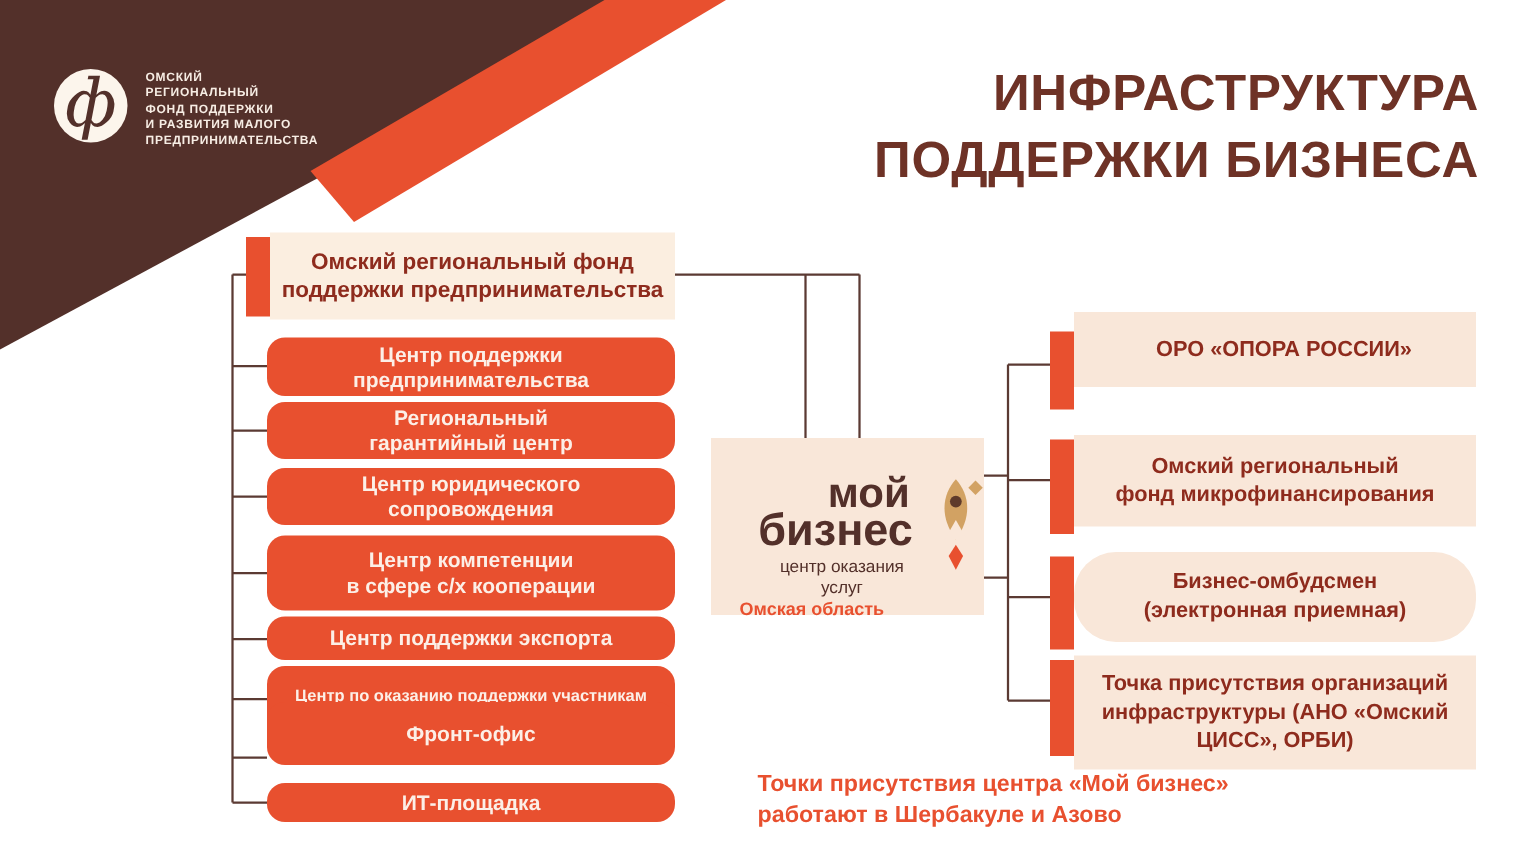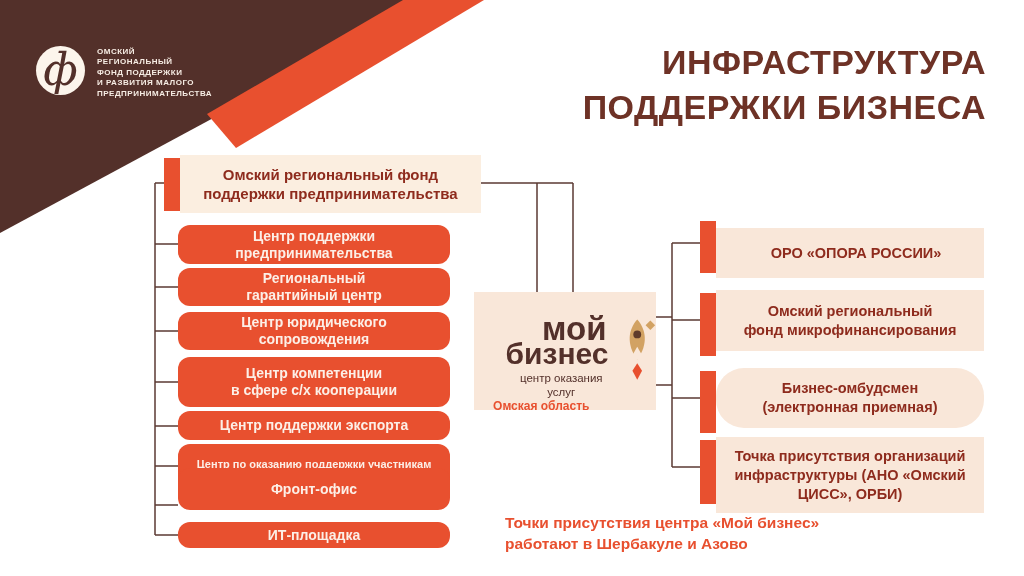--- a/index.html
+++ b/index.html
@@ -24,39 +24,39 @@
   
   .title{
     position:absolute;top:40px;right:38px;z-index:2;text-align:right;
     color:var(--titlebrown);font-weight:bold;font-size:34px;line-height:45px;
     letter-spacing:.5px;white-space:pre-line;
   }
   
   .box{position:absolute;display:flex;align-items:center;justify-content:center;
        text-align:center;white-space:pre-line;z-index:1;box-sizing:border-box;}
   .root-box{
-    left:180px;top:155px;width:301px;height:58px;background:var(--cream);
+    left:180px;top:155px;width:270px;height:58px;background:var(--cream);
     color:var(--darkred);font-weight:bold;font-size:15px;line-height:19px;
   }
   .accent-bar{position:absolute;width:16px;background:var(--red);z-index:1;}
   .left-box{
     left:178px;width:272px;background:var(--red);color:#FCEFE7;
     font-weight:bold;font-size:14px;line-height:17px;border-radius:12px;
   }
   .right-box{
     left:716px;width:268px;background:var(--cream2);color:var(--darkred);
     font-weight:bold;font-size:14.5px;line-height:19px;
   }
   
   .center-box{
     position:absolute;left:474px;top:292px;width:182px;height:118px;background:var(--cream2);
     z-index:1;display:flex;align-items:center;justify-content:center;gap:9px;
   }
   .brand-col{display:flex;flex-direction:column;}
-  .brand-top{color:var(--brown);font-weight:bold;font-size:33px;line-height:21px;text-align:right;padding-right:2px;margin-top:28px;}
+  .brand-top{color:var(--brown);font-weight:bold;font-size:28px;line-height:21px;text-align:right;padding-right:2px;margin-top:28px;}
   .brand-bottom{color:var(--brown);font-weight:bold;font-size:30px;line-height:29px;text-align:right;}
   .brand-sub{color:var(--brown);font-size:11.5px;line-height:14px;text-align:center;margin-top:3px;margin-left:40px;}
   .brand-region{color:var(--red);font-weight:bold;font-size:12px;line-height:14px;text-align:center;}
   
   .footnote{
     position:absolute;left:505px;top:512px;z-index:2;color:var(--red);
     font-weight:bold;font-size:15.5px;line-height:21px;white-space:pre-line;
   }
 </style>
 </head>
@@ -115,21 +115,21 @@
     <svg width="44" height="76" viewBox="0 0 44 76">
       <path d="M22,2 C32,13 35,30 22,48 C9,30 12,13 22,2 Z" fill="#D2A263"></path>
       <path d="M13.5,48 L22,33 L30.5,48 Z" fill="#F9E7D9"></path>
       <circle cx="22" cy="19" r="4.5" fill="#5F3B2B"></circle>
       <path d="M37,3 L42.5,8.5 L37,14 L31.5,8.5 Z" fill="#D2A263"></path>
       <path d="M22,52 L27.5,60.5 L22,71 L16.5,60.5 Z" fill="#E8502F"></path>
     </svg>
   </div>
 
   <div class="accent-bar" style="left:700px;top:221px;height:52px;"></div>
-  <div class="box right-box" style="top:228px;height:50px;padding-left:12px;">ОРО «ОПОРА РОССИИ»</div>
+  <div class="box right-box" style="top:208px;height:50px;padding-left:12px;">ОРО «ОПОРА РОССИИ»</div>
 
   <div class="accent-bar" style="left:700px;top:293px;height:63px;"></div>
   <div class="box right-box" style="top:290px;height:61px;">Омский региональный
 фонд микрофинансирования</div>
 
   <div class="accent-bar" style="left:700px;top:371px;height:62px;"></div>
   <div class="box right-box" style="top:368px;height:60px;border-radius:28px;">Бизнес-омбудсмен
 (электронная приемная)</div>
 
   <div class="accent-bar" style="left:700px;top:440px;height:64px;"></div>

